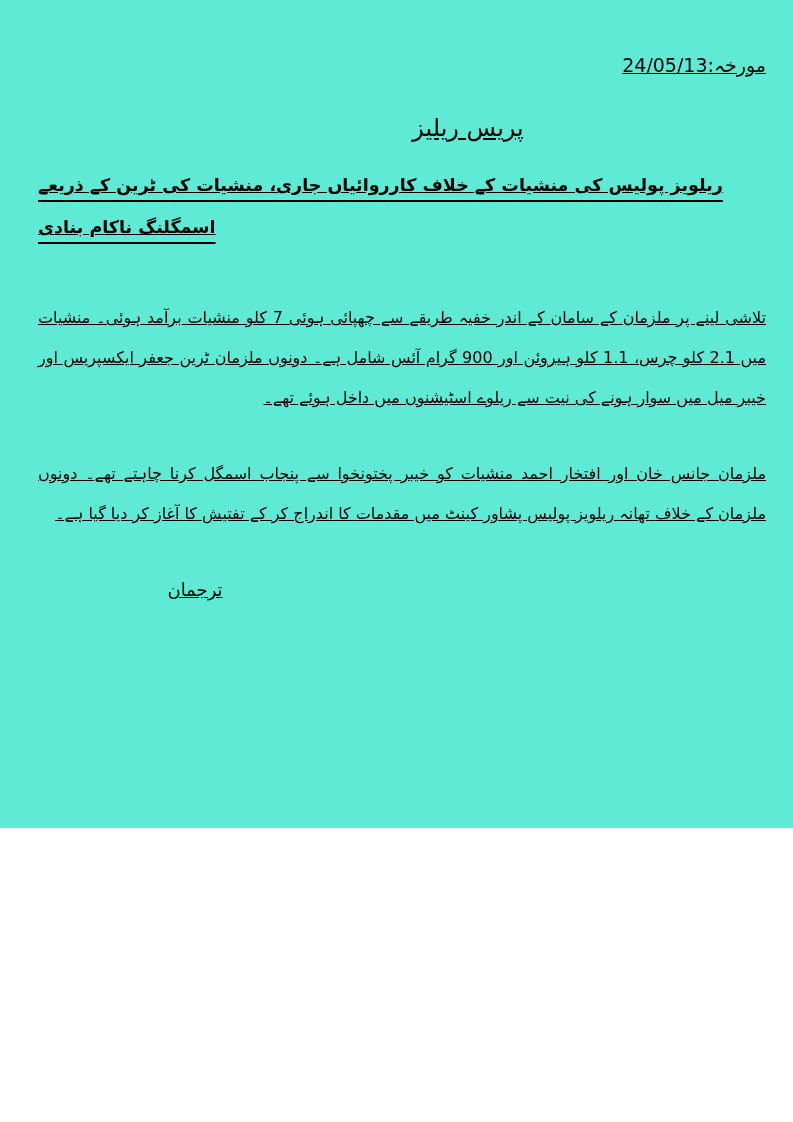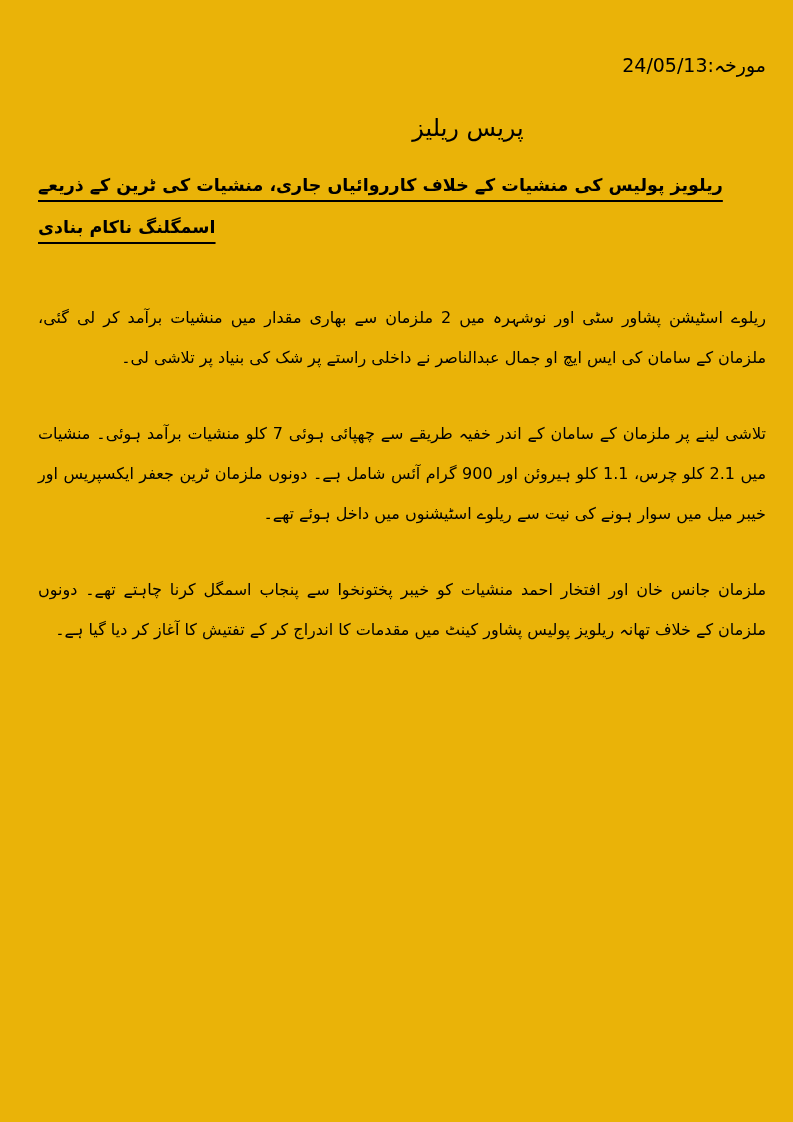--- a/index.html
+++ b/index.html
@@ -3,27 +3,28 @@
 <meta charset="utf-8">
 <style>
   html, body {
     margin: 0;
     padding: 0;
     background: #ffffff;
   }
   .page {
     position: relative;
     width: 793px;
-    height: 1122px;
-    background: #eab308;
+    height: 828px;
+    background: #5eead4;
     color: #000000;
     font-family: "DejaVu Sans", sans-serif;
     overflow: hidden;
     box-sizing: border-box;
     padding: 52px 27px 0 38px;
+    text-decoration: underline;
   }
   .date-line {
     direction: rtl;
     text-align: right;
     font-size: 19px;
     line-height: 26px;
     letter-spacing: 1px;
   }
   .doc-title {
     position: relative;
@@ -73,21 +74,21 @@
 
 <div class="page">
 
   <div class="date-line">مورخہ:24/05/13</div>
 
   <div class="doc-title">پریس ریلیز</div>
 
   <div class="headline">ریلویز پولیس کی منشیات کے خلاف کارروائیاں جاری، منشیات کی ٹرین کے ذریعے اسمگلنگ ناکام بنادی</div>
 
   <div class="body-text">
-    <p>ریلوے اسٹیشن پشاور سٹی اور نوشہرہ میں 2 ملزمان سے بھاری مقدار میں منشیات برآمد کر لی گئی، ملزمان کے سامان کی ایس ایچ او جمال عبدالناصر نے داخلی راستے پر شک کی بنیاد پر تلاشی لی۔</p>
     <p>تلاشی لینے پر ملزمان کے سامان کے اندر خفیہ طریقے سے چھپائی ہوئی 7 کلو منشیات برآمد ہوئی۔ منشیات میں 2.1 کلو چرس، 1.1 کلو ہیروئن اور 900 گرام آئس شامل ہے۔ دونوں ملزمان ٹرین جعفر ایکسپریس اور خیبر میل میں سوار ہونے کی نیت سے ریلوے اسٹیشنوں میں داخل ہوئے تھے۔</p>
     <p>ملزمان جانس خان اور افتخار احمد منشیات کو خیبر پختونخوا سے پنجاب اسمگل کرنا چاہتے تھے۔ دونوں ملزمان کے خلاف تھانہ ریلویز پولیس پشاور کینٹ میں مقدمات کا اندراج کر کے تفتیش کا آغاز کر دیا گیا ہے۔</p>
   </div>
 
   <div class="signature">
+    <span class="sig-line">ترجمان</span>
   </div>
 
 </div>
 
 </body></html>

